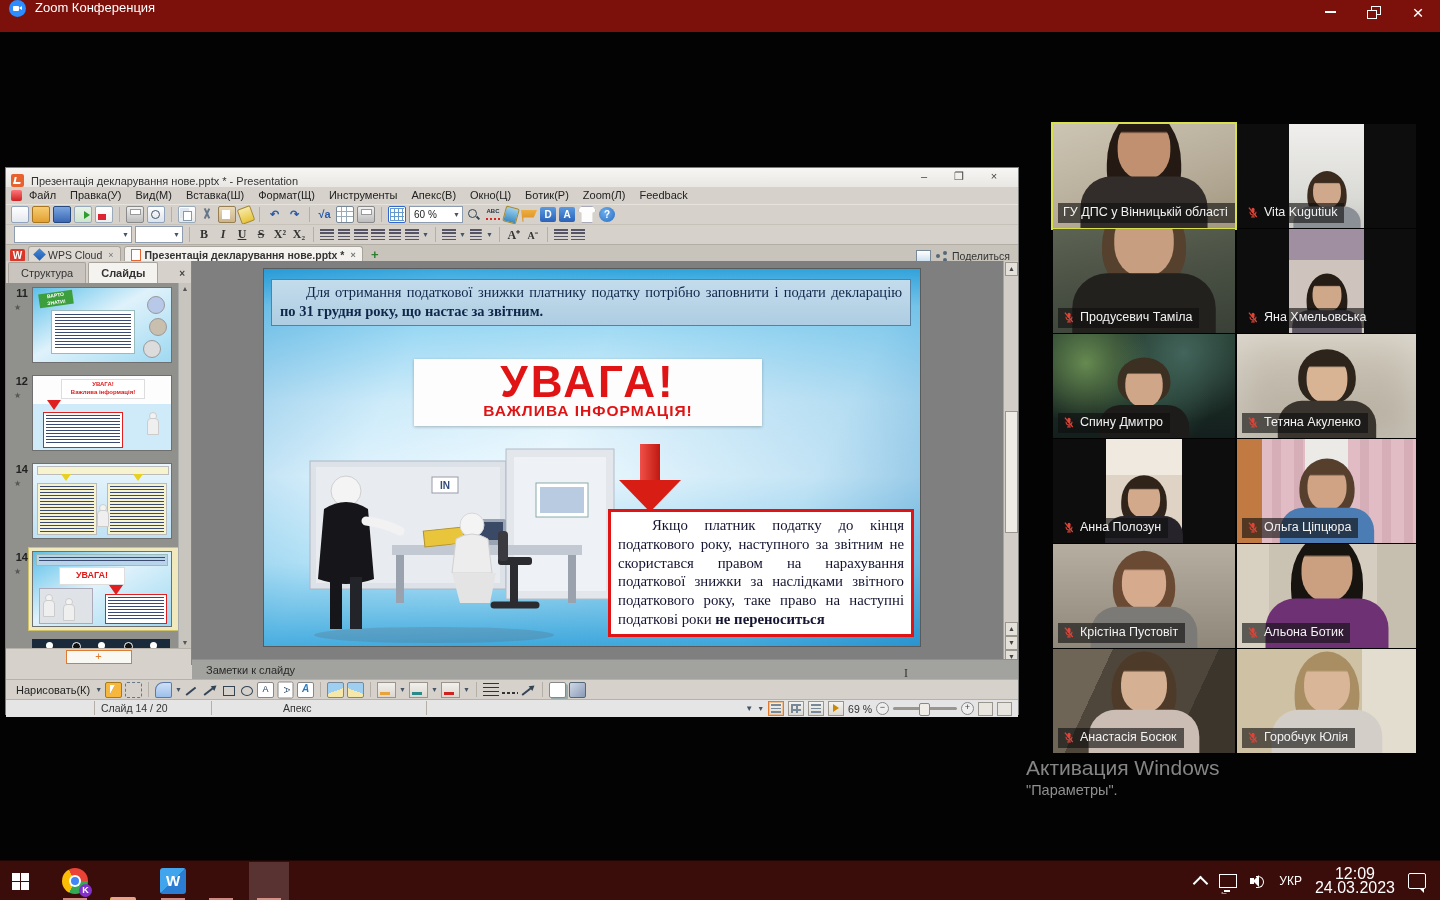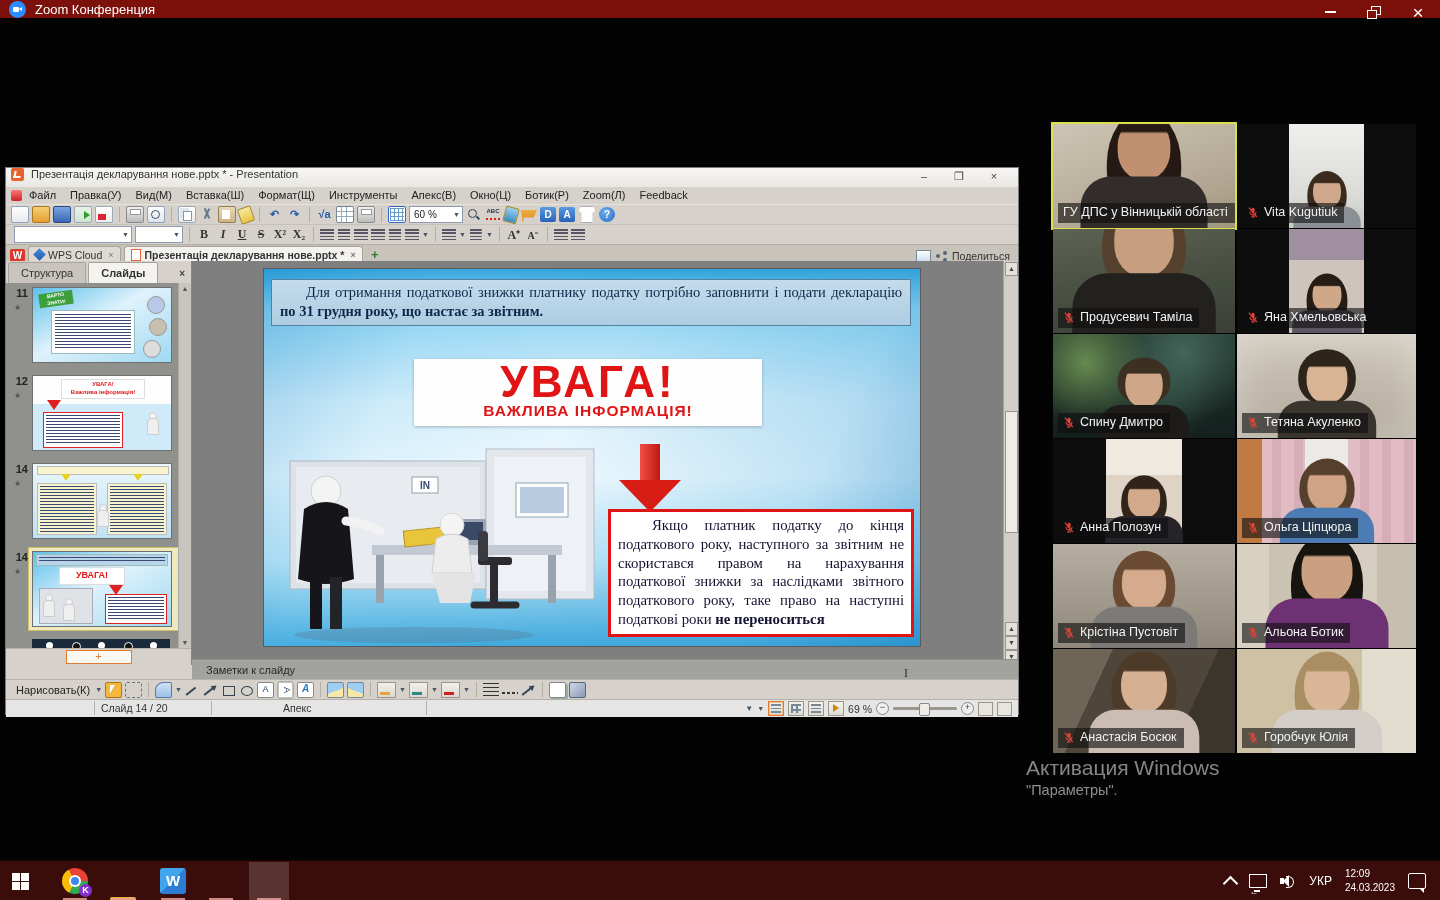--- a/index.html
+++ b/index.html
@@ -1,33 +1,33 @@
 <!DOCTYPE html>
 <html style="--titlebar-red: #7c110c; --taskbar-red: #3a0d0a; --active-speaker: #d8e04e; --muted-mic: #e04438; --wps-orange: #e8622d; --slide-red: #e01414; --header-navy: #10264a; --accent-orange: #e07a30;"><head>
 <meta charset="utf-8">
 <style>
   html,body{margin:0;padding:0}
   body{width:1440px;height:900px;background:#030303;font-family:"Liberation Sans",sans-serif;position:relative;overflow:hidden}
 
   
-  #ztitle{position:absolute;left:0;top:0;width:1440px;height:18px;background:var(--titlebar-red,#7c110c);display:flex;align-items:center}
+  #ztitle{position:absolute;left:0;top:0;width:1440px;height:32px;background:var(--titlebar-red,#7c110c);display:flex;align-items:flex-start}
   #zt-ico{width:17px;height:17px;border-radius:50%;background:#2d8cff;margin-left:9px;position:relative}
   #zt-ico::before{content:"";position:absolute;left:4px;top:6px;width:6px;height:5px;background:#fff;border-radius:1px}
   #zt-ico::after{content:"";position:absolute;left:10px;top:6px;border-top:2.5px solid transparent;border-bottom:2.5px solid transparent;border-right:3.5px solid #fff}
   #zt-title{color:#fff;font-size:13px;margin-left:9px}
   .zctl{position:absolute;top:0;width:44px;height:24px;display:flex;align-items:center;justify-content:center}
   #z-min{right:88px}#z-max{right:44px}#z-close{right:0}
   #z-min::before{content:"";width:11px;height:1.6px;background:#fff}
   #z-max::before{content:"";width:8px;height:7px;border:1.3px solid #fff;background:var(--titlebar-red,#7c110c);transform:translate(2px,-2px)}
   #z-max::after{content:"";width:8px;height:7px;border:1.3px solid #fff;position:absolute;transform:translate(-2px,2px);background:var(--titlebar-red,#7c110c)}
   #z-close::before{content:"\00d7";color:#fff;font-size:19px;line-height:1}
 
   
   #pw{position:absolute;left:5px;top:167px;width:1014px;height:548px;background:#d6d2cb;border:1px solid #7b7b7b;box-sizing:border-box;font-size:11px;color:#222}
-  #pw-title{position:absolute;left:0;top:0;width:100%;height:19px;background:linear-gradient(#f7f6f4,#e9e7e3);border-bottom:1px solid #c2beb6;display:flex;align-items:flex-start}
+  #pw-title{position:absolute;left:0;top:0;width:100%;height:19px;background:linear-gradient(#f7f6f4,#e9e7e3);border-bottom:1px solid #c2beb6;display:flex;align-items:flex-end}
   #pw-ico{width:13px;height:13px;border-radius:2px;background:#e8622d;margin-left:5px;position:relative}
   #pw-ico::before{content:"";position:absolute;inset:3px;border-left:2px solid #fff;border-bottom:2px solid #fff;transform:skewX(-12deg)}
   #pw-title .t{margin-left:7px;font-size:11px;color:#333}
   .pwc{position:absolute;top:1px;width:26px;height:16px;text-align:center;line-height:15px;color:#444;font-size:11px}
   #pwc-min{left:905px}#pwc-max{left:940px}#pwc-close{left:975px}
 
   #pw-menu{position:absolute;left:0;top:19px;width:100%;height:17px;display:flex;align-items:center;background:#d6d2cb}
   #pw-menu .mi{padding:0 7px;line-height:17px}
   #pw-menu .sysico{width:11px;height:11px;margin-left:5px;background:linear-gradient(#f77,#c22);border-radius:2px}
 
@@ -136,21 +136,21 @@
   #s-header b{font-weight:700}
   #s-attn{position:absolute;left:150px;top:90px;width:348px;height:67px;background:#fdfdfd;box-shadow:0 1px 3px rgba(0,0,0,.25);text-align:center}
   #s-attn .big{font-size:44px;font-weight:700;letter-spacing:3px;color:#e01414;line-height:44px;margin-top:1px;font-family:"Liberation Sans",sans-serif}
   #s-attn .sub{font-size:15.5px;font-weight:700;letter-spacing:1px;color:#e01414;margin-top:-2px}
   #s-arrow{position:absolute;left:355px;top:175px;width:62px;height:70px}
   #s-arrow .shaft{position:absolute;left:21px;top:0;width:20px;height:38px;background:linear-gradient(90deg,#f05048,#c01810)}
   #s-arrow .head{position:absolute;left:0;top:36px;width:0;height:0;border-left:31px solid transparent;border-right:31px solid transparent;border-top:32px solid #d81e14}
   #s-warn{position:absolute;left:344px;top:240px;width:306px;height:128px;background:#fff;border:3px solid #e01414;box-sizing:border-box;padding:4px 7px;
     font-family:"Liberation Serif",serif;font-size:14.8px;line-height:1.27;color:#141432;text-align:justify;text-indent:34px}
   #s-warn b{font-weight:700}
-  #s-scene{position:absolute;left:0;top:178px;width:336px;height:196px}
+  #s-scene{position:absolute;left:20px;top:178px;width:336px;height:196px}
 
   
   #pw-notes{position:absolute;left:186px;top:491px;right:0;height:20px;background:#a2a29e;border-top:1px solid #8e8e8a;color:#2a2a2a;font-size:11px;line-height:20px;padding-left:14px;box-sizing:border-box}
   #notes-caret{position:absolute;left:712px;top:3px;color:#333;font-family:"Liberation Serif",serif;font-size:12px}
   #pw-draw{position:absolute;left:0;top:511px;width:100%;height:20px;background:#d6d2cb;border-top:1px solid #b6b2aa;display:flex;align-items:center;gap:3px;padding-left:10px;box-sizing:border-box}
   #pw-draw .lbl{font-size:11px;color:#222;margin-right:2px}
   .dn2{font-size:7px;color:#456}
   .dico{width:15px;height:14px;flex:none;position:relative;border-radius:2px}
   .d-cursor{background:#f6b73c;border:1px solid #a8791a}
   .d-cursor::after{content:"";position:absolute;left:4px;top:2px;border-left:5px solid #fff;border-bottom:9px solid transparent;filter:drop-shadow(0 0 .5px #555)}
@@ -249,21 +249,21 @@
   #zoom-hl{position:absolute;left:249px;top:1px;width:40px;height:38px;background:rgba(255,255,255,.16)}
   #tray{position:absolute;right:0;top:0;height:40px;display:flex;align-items:center;gap:13px;padding-right:14px;color:#fff}
   .chev{width:9px;height:9px;border-left:2px solid #fff;border-top:2px solid #fff;transform:rotate(45deg);margin-top:4px}
   .net{width:16px;height:12px;border:1.6px solid #fff;position:relative}
   .net::after{content:"";position:absolute;left:4px;bottom:-5px;width:6px;height:2px;background:#fff;box-shadow:0 0 0 1px var(--taskbar-red,#3a0d0a),-3px 2px 0 -0.5px #fff}
   .spk{width:16px;height:14px;position:relative}
   .spk::before{content:"";position:absolute;left:0;top:4px;width:4px;height:6px;background:#fff}
   .spk::after{content:"";position:absolute;left:3px;top:1px;border-top:6px solid transparent;border-bottom:6px solid transparent;border-right:6px solid #fff}
   .spk .w{position:absolute;right:2px;top:2px;width:7px;height:10px;border:1.6px solid #fff;border-left:none;border-radius:0 7px 7px 0}
   #lang{font-size:12px}
-  #clock{font-size:10px;text-align:left;line-height:14px}
+  #clock{font-size:16px;text-align:center;line-height:14px}
   .notif{width:16px;height:14px;border:1.6px solid #fff;border-radius:2px;position:relative}
   .notif::after{content:"";position:absolute;right:1px;bottom:-5px;border-left:5px solid transparent;border-top:5px solid #fff}
 </style>
 </head>
 <body>
 
 <div id="ztitle">
   <div id="zt-ico"></div>
   <div id="zt-title">Zoom Конференция</div>
   <div class="zctl" id="z-min"></div>

